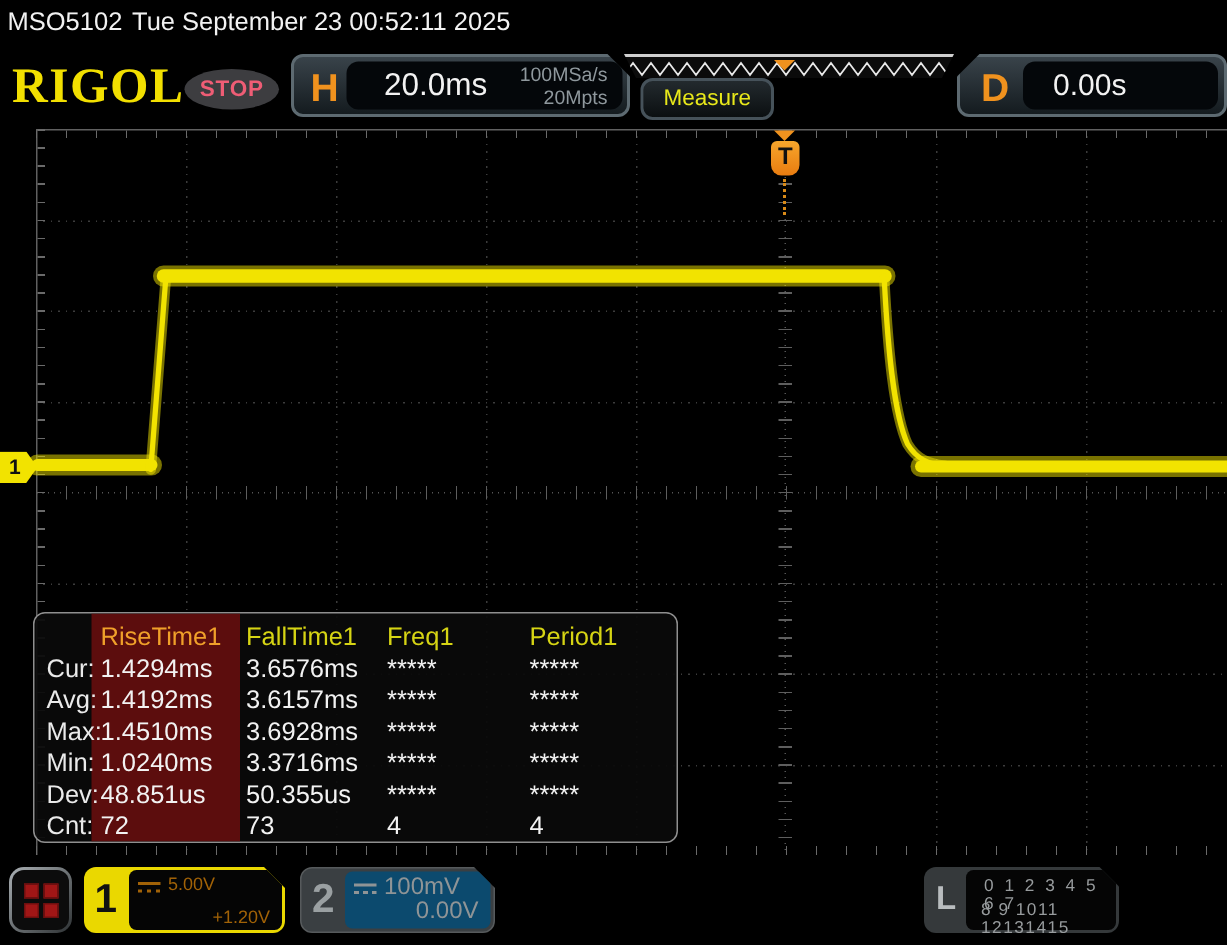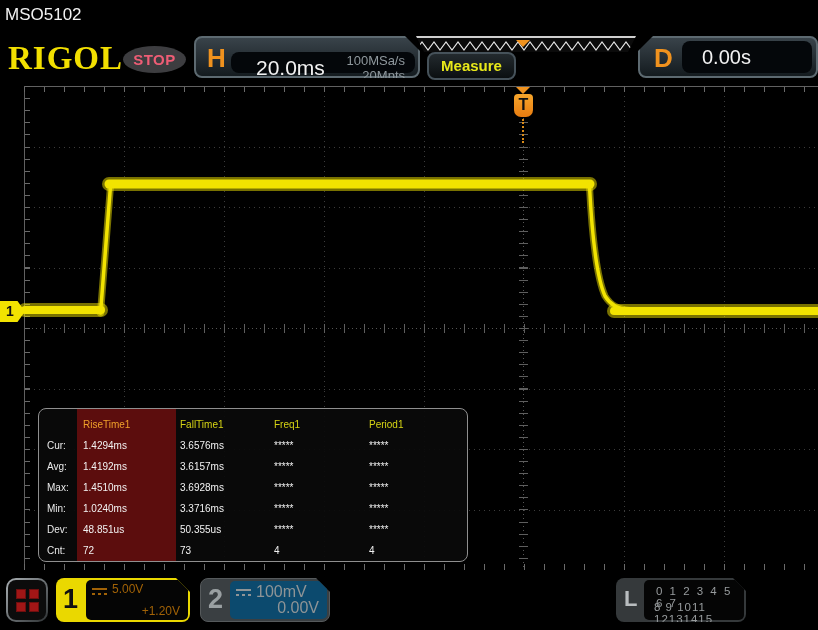--- a/index.html
+++ b/index.html
@@ -18,39 +18,39 @@
     font-weight:bold; font-size:33px; color:#f2df00; letter-spacing:1px; font-stretch:condensed; }
   .stop-pill { position:absolute; left:123px; top:46px; width:63px; height:27px;
     background:#3d3d40; border-radius:50%; color:#ef5d75; font-weight:bold;
     font-size:15px; text-align:center; line-height:27px; letter-spacing:.5px; }
   .hwbox { position:absolute; background:linear-gradient(#39434a,#141b1f);
     border:2px solid #5d6a71; border-radius:8px; }
   .hwbox .field { position:absolute; background:#04070a; border-radius:8px; }
   #hbox { left:194px; top:36px; width:226px; height:42px;
     clip-path:polygon(0 0, calc(100% - 15px) 0, 100% 15px, 100% 100%, 0 100%); }
   #hbox .hletter { position:absolute; left:11px; top:5px; font-size:26px; font-weight:bold; color:#f0921e; }
-  #hbox .field { left:35px; top:3px; right:3px; bottom:3px;margin-top:11px; }
+  #hbox .field { left:35px; top:3px; right:3px; bottom:3px; }
   #hbox .tb { position:absolute; left:25px; top:4px; font-size:21px; color:#f2f2f2; }
   #hbox .sr { position:absolute; right:10px; top:1px; text-align:right; color:#8f989d;
     font-size:13px; line-height:15px; }
   #dbox { left:638px; top:36px; width:180px; height:42px;
     clip-path:polygon(15px 0, 100% 0, 100% 100%, 0 100%, 0 15px); }
   #dbox .dletter { position:absolute; left:14px; top:5px; font-size:26px; font-weight:bold; color:#f0921e; }
   #dbox .field { left:42px; top:3px; right:4px; bottom:3px; }
   #dbox .dv { position:absolute; left:20px; top:5px; font-size:20px; color:#f2f2f2; }
   .preview { position:absolute; left:416px; top:36px; width:220px; height:16px;
     background:#0b0b0b; border-top:2px solid #cfcfcf;
     clip-path:polygon(0 0, 100% 0, calc(100% - 8px) 100%, 8px 100%); }
   .preview svg { position:absolute; left:0; top:0; }
   .preview-tri { position:absolute; left:100px; top:2px; width:0; height:0;
     border-left:7px solid transparent; border-right:7px solid transparent;
     border-top:7px solid #f0921e; }
   .hdr-btn { position:absolute; height:28px; background:linear-gradient(#232a2e,#0b0f11);
     border:2px solid #46525a; border-radius:8px; text-align:center;
-    font-size:15px; font-weight:bold; line-height:24px; }
+    font-size:15px; font-weight:normal; line-height:24px; }
   #btn-measure { left:427px; top:52px; width:89px; color:#e8e81a; }
   #btn-stoprun { left:521px; top:52px; width:110px; color:#ff1a1a; text-shadow:0 0 5px #c00; }
   
   .plot { position:absolute; left:0; top:84px; width:818px; height:488px; }
   .gline { position:absolute; }
   .v-dot { width:1px; top:86px; height:484px;
     background:repeating-linear-gradient(to bottom,#3c3c3c 0 1px,transparent 1px 5px); }
   .h-dot { height:1px; left:24px; right:0;
     background:repeating-linear-gradient(to right,#3c3c3c 0 1px,transparent 1px 5px); }
   .border-l { left:24px; top:86px; width:1px; height:485px; background:#606060; }
@@ -78,23 +78,23 @@
     background:linear-gradient(#f7a62c,#e87c10); border-radius:4px 4px 7px 7px;
     color:#111; font-weight:bold; font-size:16px; text-align:center; line-height:22px; }
   .trig-dash { position:absolute; left:522px; top:119px; height:24px; width:0;
     border-left:2px dotted #d98a18; }
   
   .ch1-marker { position:absolute; left:0; top:301px; width:25px; height:21px;
     background:#f2e300; clip-path:polygon(0 0,70% 0,100% 50%,70% 100%,0 100%);
     color:#111; font-weight:bold; font-size:14px; text-align:left; line-height:21px; }
   .ch1-marker span { margin-left:6px; }
   
-  .mtable { position:absolute; left:38px; top:408px; width:430px; height:154px;
+  .mtable { position:absolute; left:22px; top:408px; width:430px; height:154px;
     background:rgba(10,10,10,0.93); border:1px solid #8f8f8f; border-radius:8px;
-    font-size:10px; overflow:hidden; }
+    font-size:17px; overflow:hidden; }
   .m-redcol { position:absolute; left:38px; top:0; width:99px; height:100%; background:#5c0d0d; }
   .mrow { position:absolute; left:0; width:100%; height:21px; line-height:21px; }
   .mlabel { position:absolute; left:8px; color:#eaeaea; }
   .mc1 { position:absolute; left:44px; color:#f2f2f2; }
   .mc2 { position:absolute; left:141px; color:#f2f2f2; }
   .mc3 { position:absolute; left:235px; color:#f2f2f2; }
   .mc4 { position:absolute; left:330px; color:#f2f2f2; }
   .mhead .mc1 { color:#f0a02a; }
   .mhead .mc2, .mhead .mc3, .mhead .mc4 { color:#d6d414; }
   
@@ -132,20 +132,21 @@
   #lbox .drow2 { position:absolute; left:10px; top:21px; letter-spacing:1px; }
   svg.trace { position:absolute; left:0; top:0; }
 </style>
 </head>
 <body>
 
 <div id="screen">
 
   <div class="titlebar">
     <span class="model">MSO5102</span>
+    <span class="datetime">Tue September 23 00:52:11 2025</span>
   </div>
 
   <div class="logo">RIGOL</div>
   <div class="stop-pill">STOP</div>
 
   <div class="hwbox" id="hbox">
     <span class="hletter">H</span>
     <div class="field">
       <span class="tb">20.0ms</span>
       <div class="sr">

